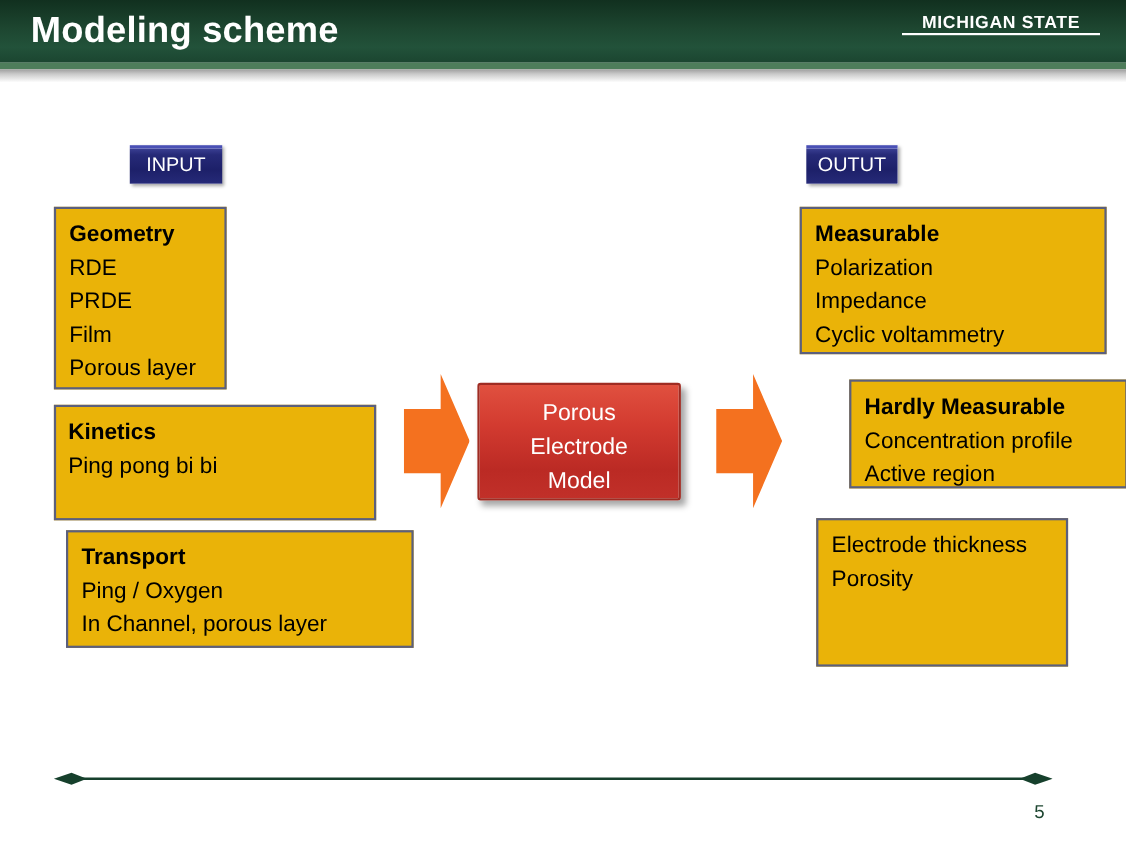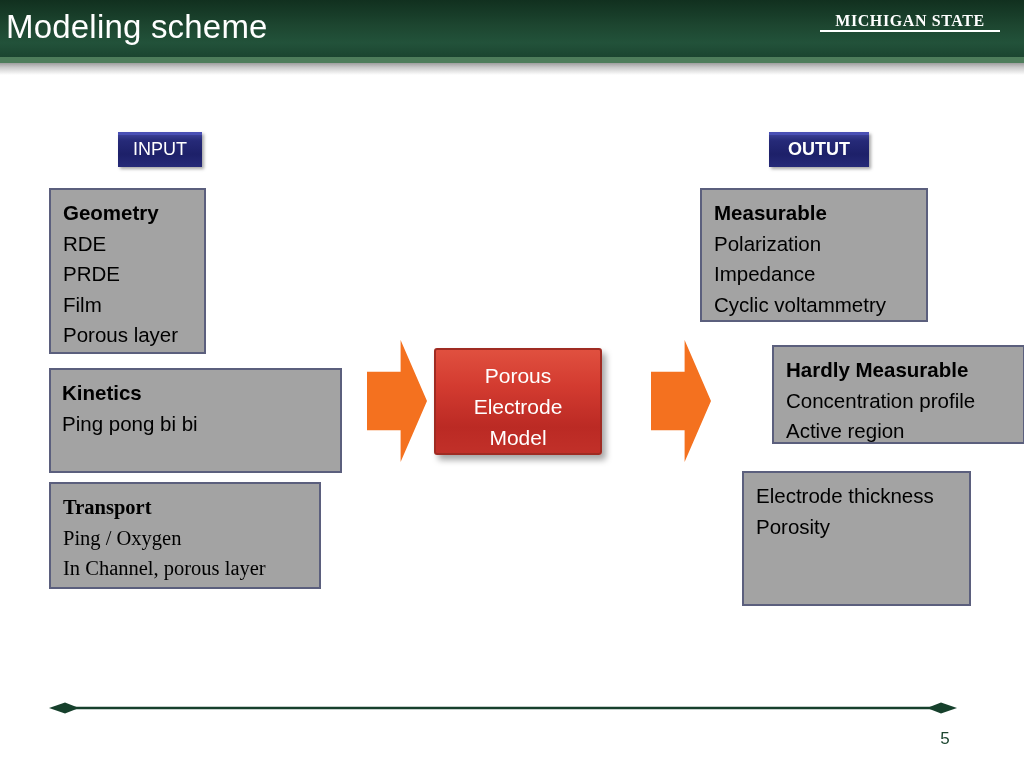--- a/index.html
+++ b/index.html
@@ -19,36 +19,36 @@
   
   .header {
     position: absolute;
     left: 0; top: 0;
     width: 1024px;
     height: 57px;
     background: linear-gradient(180deg, #11301f 0%, #1d4630 45%, #22523a 75%, #1b4530 100%);
   }
   .header-title {
     position: absolute;
-    left: 6px;
+    left: 28px;
     top: 8px;
     font-size: 33px;
-    font-weight: normal;
+    font-weight: bold;
     color: #ffffff;
     letter-spacing: 0.2px;
     white-space: nowrap;
   }
   .logo {
     position: absolute;
     right: 24px;
     top: 12px;
     width: 180px;
     text-align: center;
     color: #ffffff;
-    font-family: Liberation Serif, serif;
+    font-family: Liberation Sans, sans-serif;
   }
   .logo-top {
     font-size: 16px;
     font-weight: bold;
     letter-spacing: 0.6px;
     line-height: 17px;
     border-bottom: 2px solid #ffffff;
     padding-bottom: 1px;
     display: block;
   }
@@ -79,58 +79,58 @@
     background: linear-gradient(180deg, #3a3f93 0%, #262a78 18%, #1d2069 60%, #262a78 100%);
     border-top: 3px solid #4a50b5;
     color: #ffffff;
     font-size: 18px;
     text-align: center;
     box-sizing: border-box;
     padding-top: 4px;
     box-shadow: 2px 2px 3px rgba(0,0,0,0.35);
   }
   #badge-input  { left: 86px;  top: 132px; width: 84px; height: 35px; margin-left: 32px; }
-  #badge-output { left: 769px; top: 132px; width: 100px; height: 35px; font-weight: bold; }
+  #badge-output { left: 733px; top: 132px; width: 83px; height: 35px; }
 
   
   .box {
     position: absolute;
-    background: #a3a3a3;
+    background: #eab308;
     border: 2px solid #5b5f7d;
     box-sizing: border-box;
     padding: 8px 0 6px 12px;
     font-size: 20.5px;
     line-height: 30.5px;
   }
   .box .hd { font-weight: bold; }
 
   #box-geometry  { left: 49px;  top: 188px; width: 157px; height: 166px; }
   #box-kinetics  { left: 49px;  top: 368px; width: 293px; height: 105px; padding-left: 11px; }
-  #box-transport { left: 49px;  top: 482px; width: 272px; height: 107px; font-family: Liberation Serif, serif; }
-
-  #box-measurable        { left: 700px; top: 188px; width: 228px; height: 134px; }
+  #box-transport { left: 60px;  top: 482px; width: 316px; height: 107px; }
+
+  #box-measurable        { left: 727px; top: 188px; width: 279px; height: 134px; }
   #box-hardly-measurable { left: 772px; top: 345px; width: 253px; height: 99px; }
   #box-optimization      { left: 742px; top: 471px; width: 229px; height: 135px; }
 
   
   .arrow {
     position: absolute;
     width: 60px;
     height: 122px;
     background: #f4711f;
     clip-path: polygon(0% 26%, 56% 26%, 56% 0%, 100% 50%, 56% 100%, 56% 74%, 0% 74%);
   }
   #arrow-left  { left: 367px; top: 340px; }
   #arrow-right { left: 651px; top: 340px; }
 
   
   #model-box {
     position: absolute;
     left: 434px; top: 348px;
-    width: 168px; height: 107px;
+    width: 185px; height: 107px;
     background: linear-gradient(180deg, #e0503f 0%, #d33b30 35%, #bb2a24 75%, #c13029 100%);
     border: 2px solid #9f2b22;
     border-radius: 3px;
     box-shadow: 4px 5px 6px rgba(0,0,0,0.35);
     color: #ffffff;
     font-size: 21px;
     line-height: 31px;
     text-align: center;
     box-sizing: border-box;
     padding-top: 10px;

